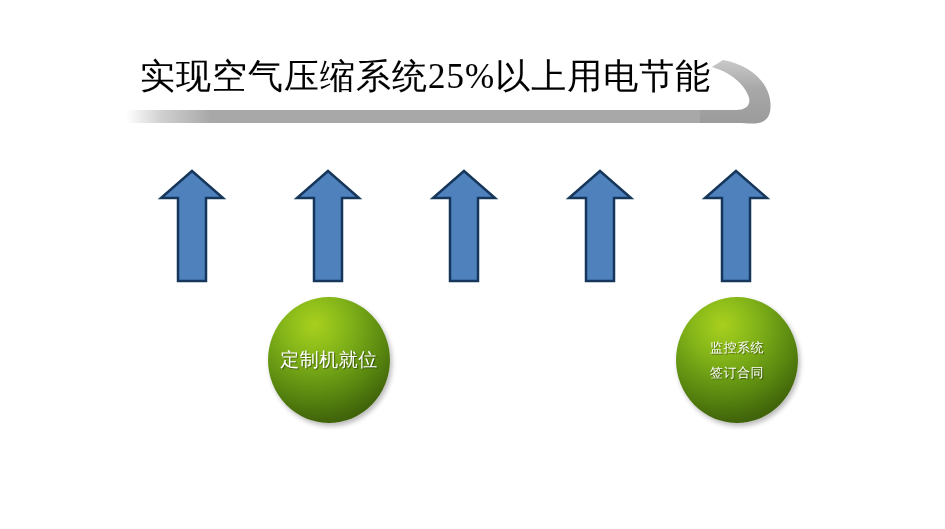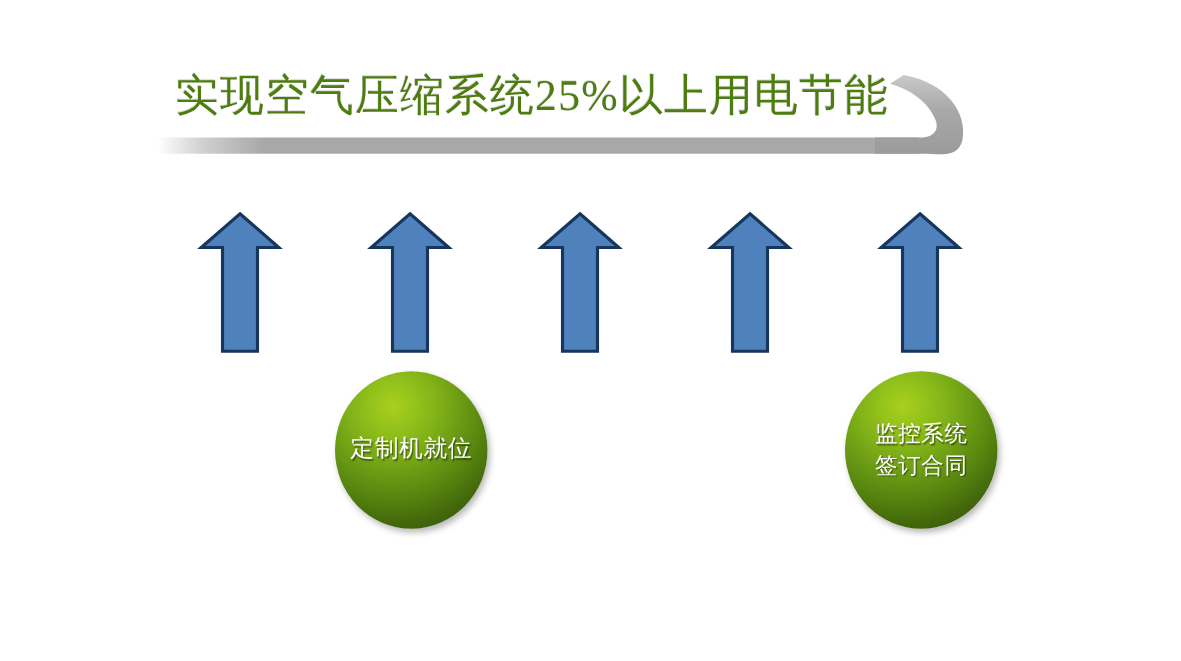--- a/index.html
+++ b/index.html
@@ -32,21 +32,21 @@
   #title-text {
     position: absolute;
     left: 140px;
     top: 50px;
     width: 620px;
     height: 54px;
     line-height: 54px;
     font-family: "Liberation Serif", "DejaVu Serif", serif;
     font-size: 35px;
     letter-spacing: 1px;
-    color: #4d7c0f;
+    color: #000000;
     white-space: nowrap;
     text-shadow: 1px 1px 0 rgba(255,255,255,0.95), -0.5px -0.5px 0 rgba(140,140,148,0.35);
   }
 
   
   .arrow {
     position: absolute;
     top: 168px;
     width: 68px;
     height: 116px;
@@ -76,21 +76,21 @@
   }
   .node-label {
     color: #ffffff;
     font-family: "Liberation Serif", "DejaVu Serif", serif;
     font-size: 19px;
     line-height: 26px;
     letter-spacing: 0.5px;
     text-shadow: 1px 1px 1px rgba(0,0,0,0.45);
     padding: 0 4px;
   }
-  .node-label.two-line { font-size: 18px; line-height: 25px; }
+  .node-label.two-line { font-size: 13px; line-height: 25px; }
 </style>
 </head>
 <body>
 
 <div id="slide">
 
   <div id="title-banner">
     <svg width="945" height="160" viewBox="0 0 945 160" xmlns="http://www.w3.org/2000/svg">
       <defs>
         <linearGradient id="barFade" x1="0" y1="0" x2="1" y2="0">

